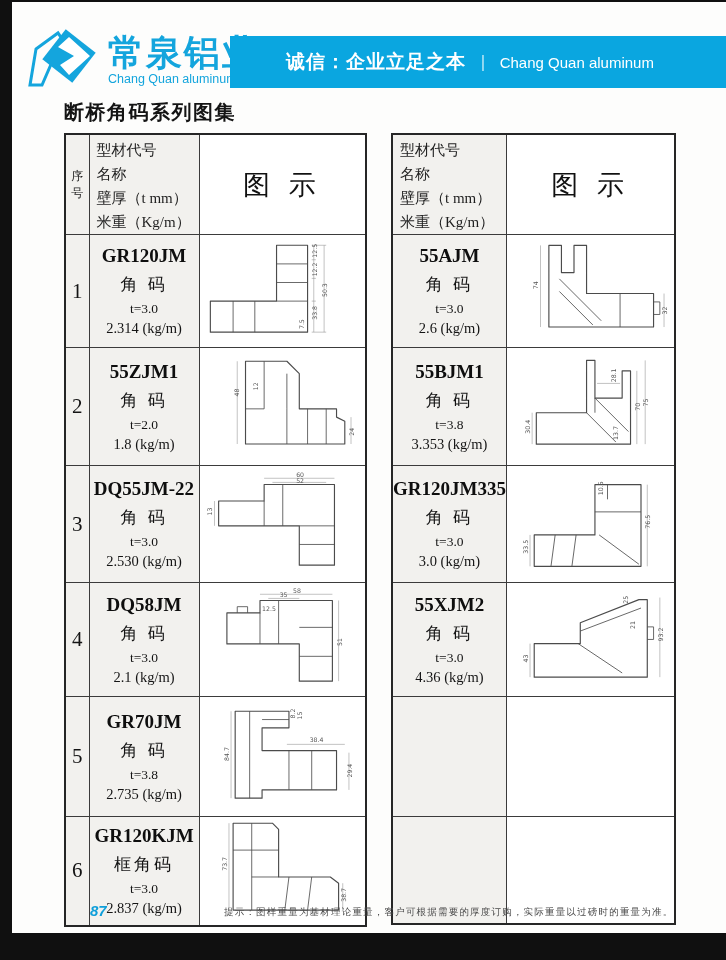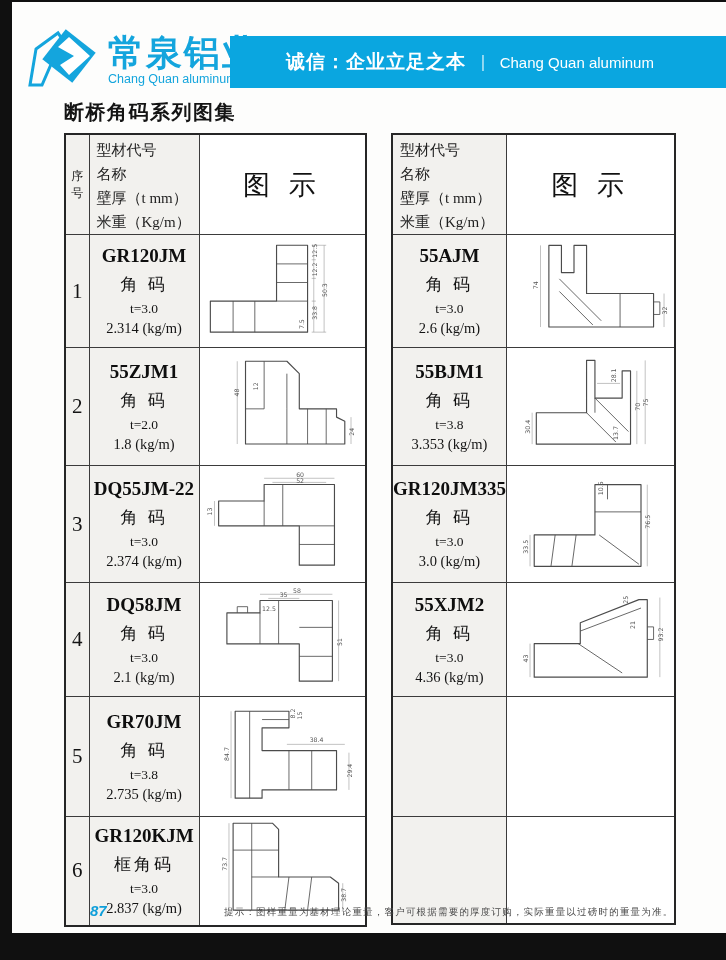--- a/index.html
+++ b/index.html
@@ -135,21 +135,21 @@
           </svg>
         </td>
       </tr>
 
       <tr style="height:117px">
         <td class="grey serial">3</td>
         <td class="grey">
           <div class="code">DQ55JM-22</div>
           <div class="pname">角 码</div>
           <div class="thick">t=3.0</div>
-          <div class="weight">2.374 (kg/m)</div>
+          <div class="weight">2.530 (kg/m)</div>
         </td>
         <td class="diag">
           <svg viewBox="0 0 160 104" preserveAspectRatio="xMidYMid meet">
             <path class="ol" d="M18,30 H62 V14 H130 V92 H96 V54 H18 Z"></path>
             <path class="il" d="M80,14 V54 M96,54 H130 M96,72 H130 M62,30 V54"></path>
             <path class="dl" d="M62,8 H130 M70,12 H122 M14,30 V54"></path>
             <text class="dt" x="93" y="7">60</text>
             <text class="dt" x="93" y="13">52</text>
             <text class="dt" x="12" y="44" transform="rotate(-90 12 44)">13</text>
           </svg>

